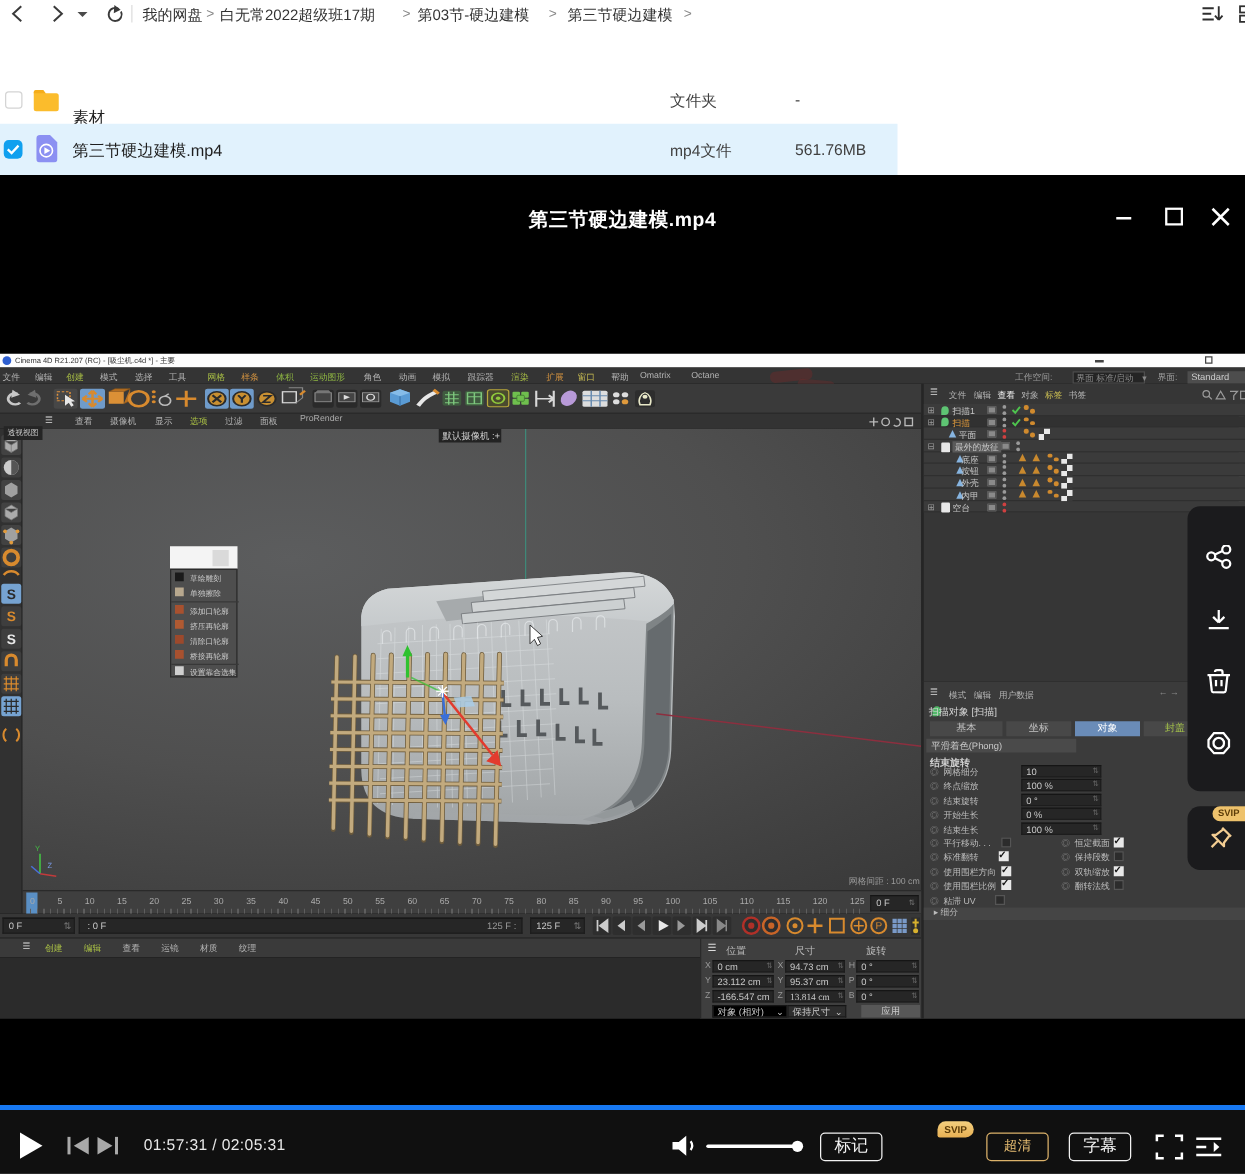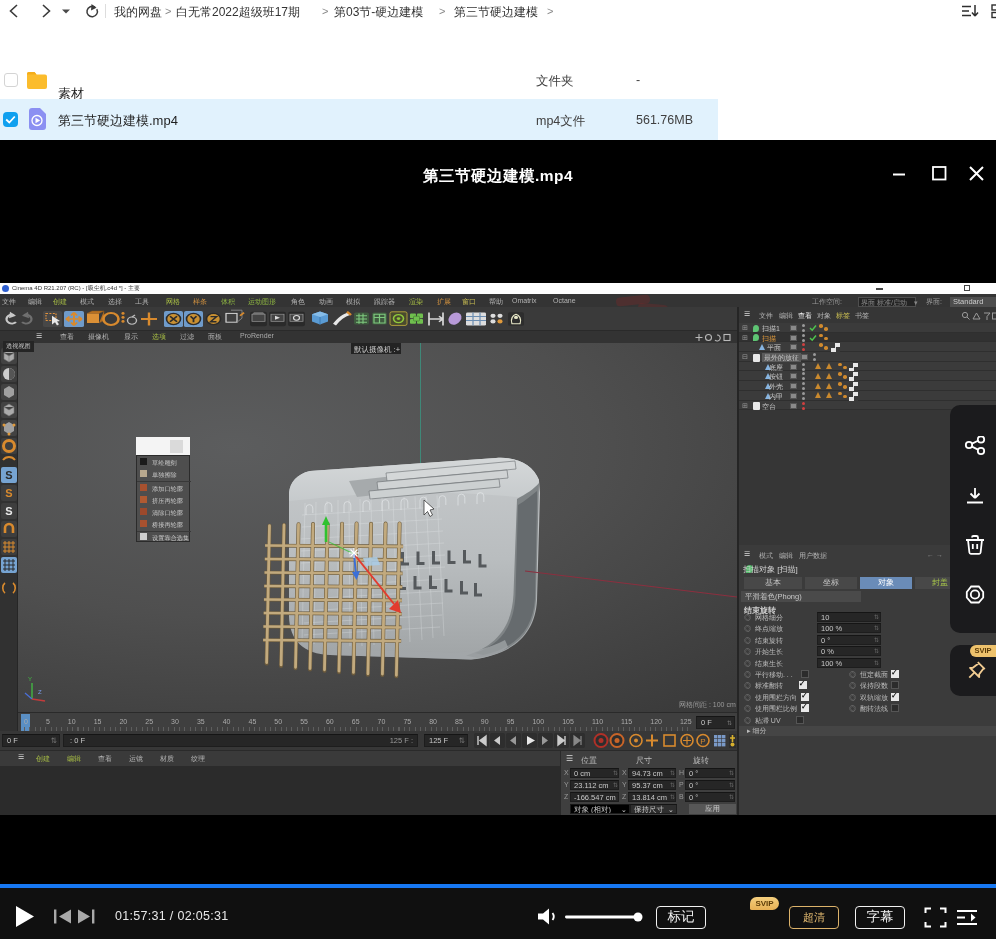--- a/index.html
+++ b/index.html
@@ -720,21 +720,21 @@
         <div class="inbox" style="left:124px;top:17px;width:50px;height:10px;line-height:9px;padding-left:3px;">0 °<span style="float:right;font-size:6px;color:#666;">⇅</span></div>
       <span class="abs" style="left:3px;top:30px;">Y</span>
         <div class="inbox" style="left:9px;top:29px;width:49px;height:10px;line-height:9px;padding-left:3px;">23.112 cm<span style="float:right;font-size:6px;color:#666;">⇅</span></div>
       <span class="abs" style="left:61px;top:30px;">Y</span>
         <div class="inbox" style="left:67px;top:29px;width:48px;height:10px;line-height:9px;padding-left:3px;">95.37 cm<span style="float:right;font-size:6px;color:#666;">⇅</span></div>
       <span class="abs" style="left:118px;top:30px;">P</span>
         <div class="inbox" style="left:124px;top:29px;width:50px;height:10px;line-height:9px;padding-left:3px;">0 °<span style="float:right;font-size:6px;color:#666;">⇅</span></div>
       <span class="abs" style="left:3px;top:42px;">Z</span>
         <div class="inbox" style="left:9px;top:41px;width:49px;height:10px;line-height:9px;padding-left:3px;">-166.547 cm</div>
       <span class="abs" style="left:61px;top:42px;">Z</span>
-        <div class="inbox" style="left:67px;top:41px;width:48px;height:10px;line-height:9px;padding-left:3px;">13.814 cm<span style="float:right;font-size:6px;color:#666;">⇅</span></div>
+        <div class="inbox" style="left:67px;top:41px;width:48px;height:10px;line-height:9px;padding-left:3px;font-family:Liberation Serif, serif;">13.814 cm<span style="float:right;font-size:6px;color:#666;">⇅</span></div>
       <span class="abs" style="left:118px;top:42px;">B</span>
         <div class="inbox" style="left:124px;top:41px;width:50px;height:10px;line-height:9px;padding-left:3px;">0 °<span style="float:right;font-size:6px;color:#666;">⇅</span></div>
     </div>
     <div class="inbox" style="left:9px;top:53px;width:60px;height:10px;line-height:9px;padding-left:3px;background:#000000;">对象 (相对) <span style="float:right;margin-right:2px;">⌄</span></div>
     <div class="inbox" style="left:69px;top:53px;width:47px;height:10px;line-height:9px;padding-left:3px;background:#2e2e2e;">保持尺寸 <span style="float:right;margin-right:2px;">⌄</span></div>
     <div class="abs" style="left:128px;top:53px;width:47px;height:10px;background:#575757;color:#ccc;font-size:7.5px;text-align:center;line-height:10px;">应用</div>
   </div>
 
   <div class="abs" style="left:950px;top:405px;width:46px;height:228px;background:#1b1b1d;border-radius:10px 0 0 10px;"></div>
   <svg class="abs" style="left:958px;top:436px;" width="34" height="184" viewBox="0 0 34 184">

